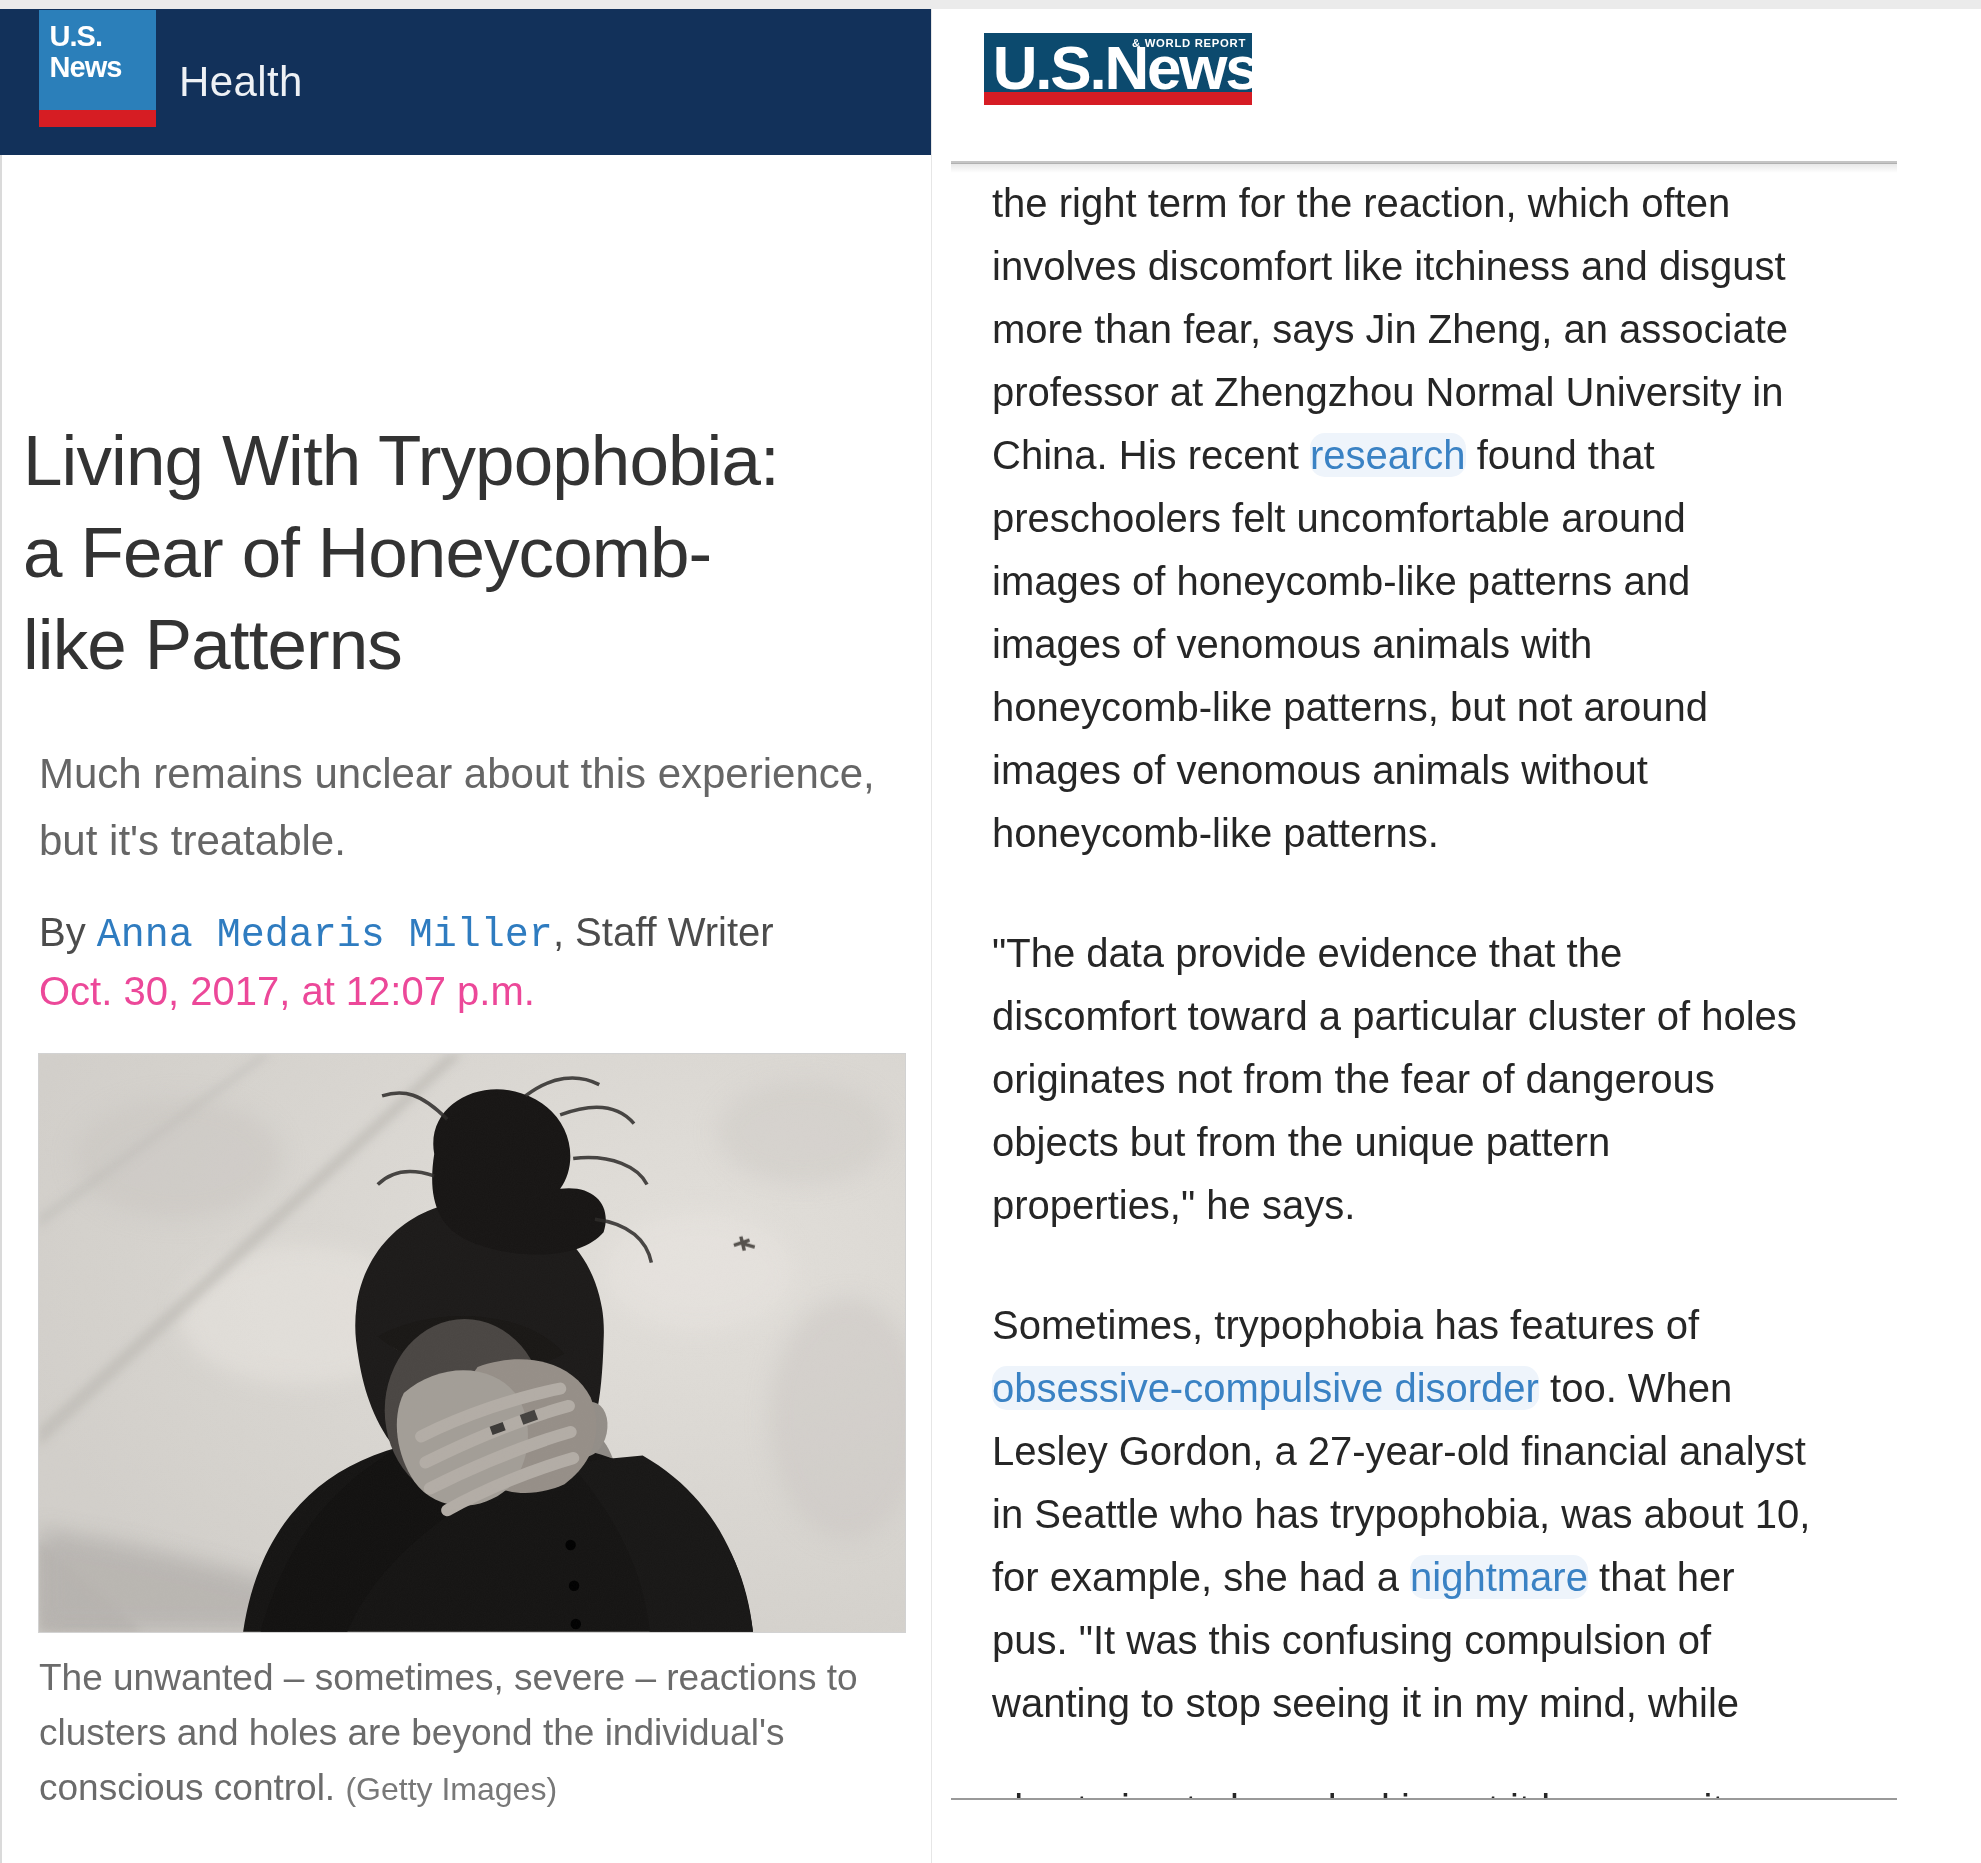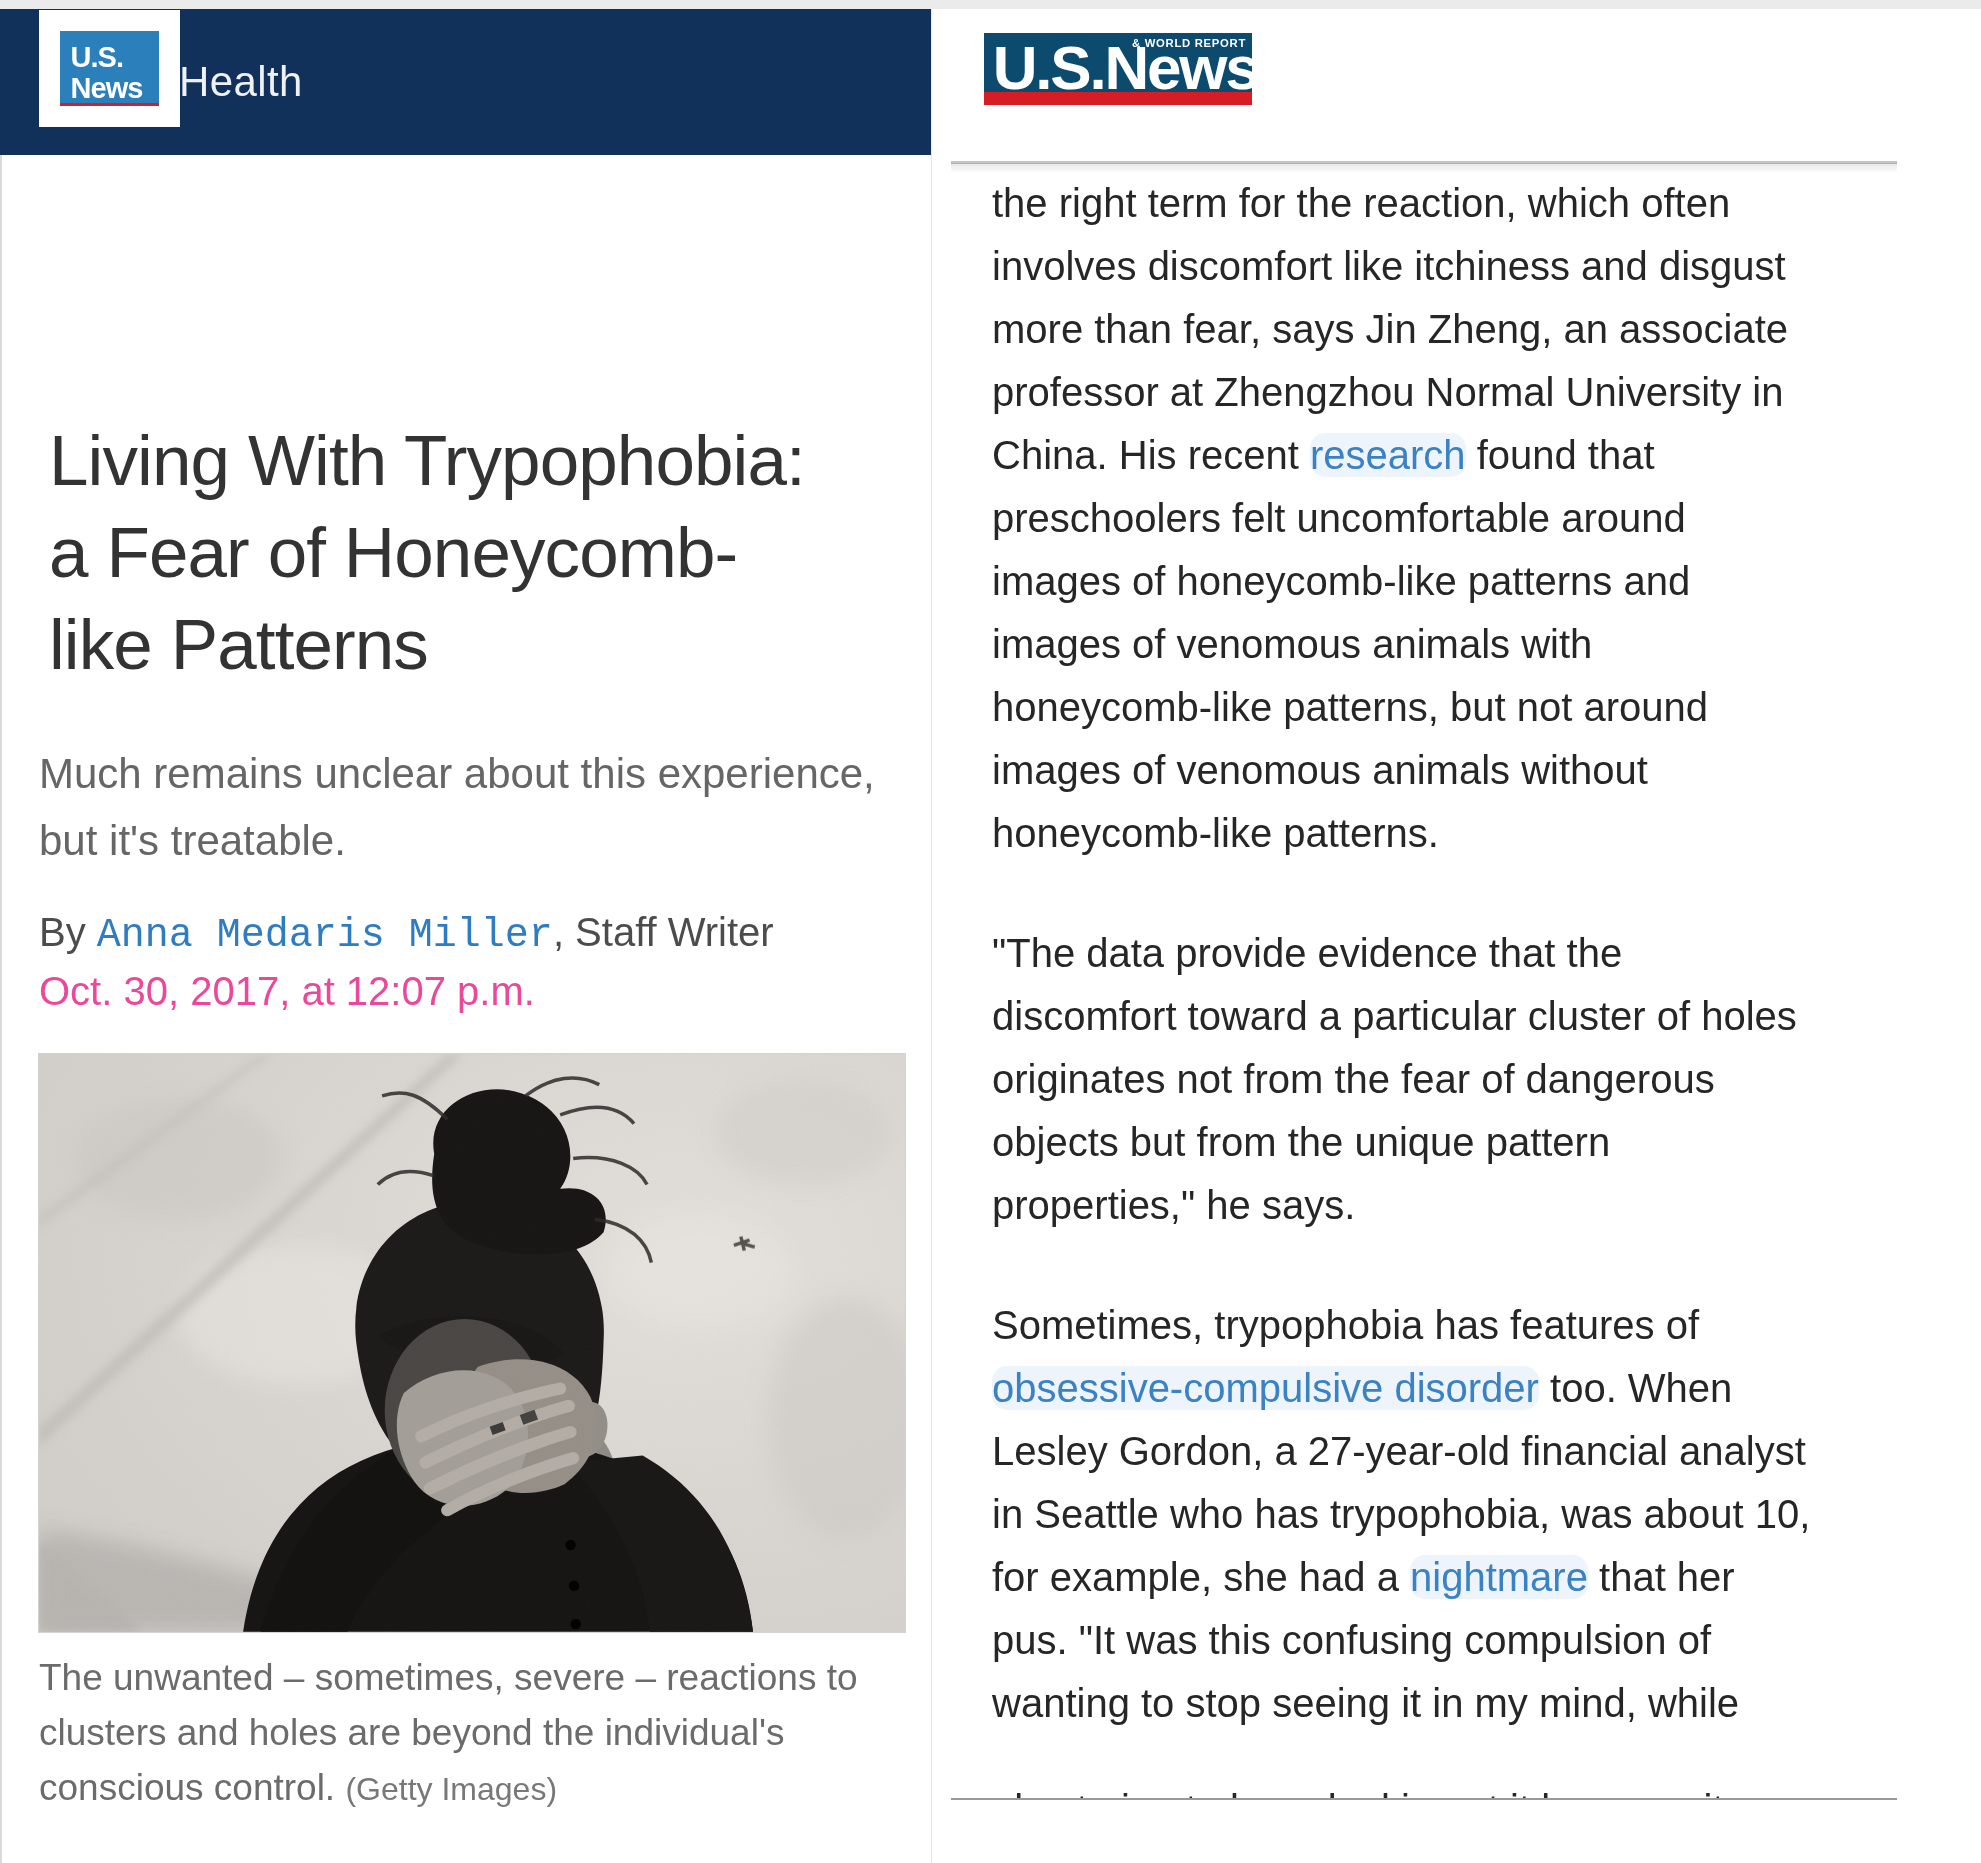--- a/index.html
+++ b/index.html
@@ -7,28 +7,28 @@
           font-family:"Liberation Sans","DejaVu Sans",sans-serif;}
   .abs{position:absolute;}
 
   
   .top-strip{left:0;top:0;width:1981px;height:8.7px;background:#ebebeb;}
   .edge-line{left:0;top:8.7px;width:1.7px;height:1855px;background:#dadada;}
   .panel-seam{left:931px;top:8.7px;width:0.9px;height:1855px;background:#e6e6e6;}
 
   
   .lp-header{left:0;top:8.7px;width:931px;height:146px;background:#12315a;}
-  .lp-logo{left:39px;top:10.4px;width:141px;height:117px;background:#ffffff;box-sizing:border-box;padding:21px;}
+  .lp-logo{left:39px;top:10.4px;width:117px;height:117px;background:#ffffff;box-sizing:border-box;padding:0;}
   .lp-logo-inner{width:100%;height:100%;background:#2b7fba;display:flex;flex-direction:column;}
   .lp-logo-text{flex:1;color:#ffffff;font-weight:bold;font-size:29px;line-height:1.06;
                 letter-spacing:-0.9px;padding:10.4px 0 0 10.4px;}
   .lp-logo-red{height:17.4px;background:#d61d23;}
   .lp-section{left:179px;top:8.7px;height:146px;display:flex;align-items:center;
               color:#eef1f5;font-size:42px;letter-spacing:0.4px;}
-  .lp-title{left:49px;top:415px;width:878px;font-size:71px;line-height:92px;color:#333333;letter-spacing:-0.9px;}
+  .lp-title{left:23px;top:415px;width:878px;font-size:71px;line-height:92px;color:#333333;letter-spacing:-0.9px;}
   .lp-subtitle{left:39px;top:740px;width:878px;font-size:42px;line-height:67px;color:#666666;}
   .lp-byline{left:39px;top:910px;width:878px;font-size:40px;color:#4c4c4c;}
   .author-link{color:#2f7cc0;text-decoration:none;cursor:pointer;font-family:Liberation Mono, monospace;}
   .lp-date{left:39px;top:969px;width:878px;font-size:40px;color:#ec4899;}
   .photo-frame{left:39px;top:1054px;width:866px;height:578px;outline:0.9px solid #d2d2d2;background:#d8d5d1;}
   .photo-frame svg{display:block;}
   .lp-caption{left:39px;top:1650px;width:852px;font-size:37px;line-height:55px;color:#6b6b6b;}
   .credit{font-size:32px;color:#787878;}
 
   

